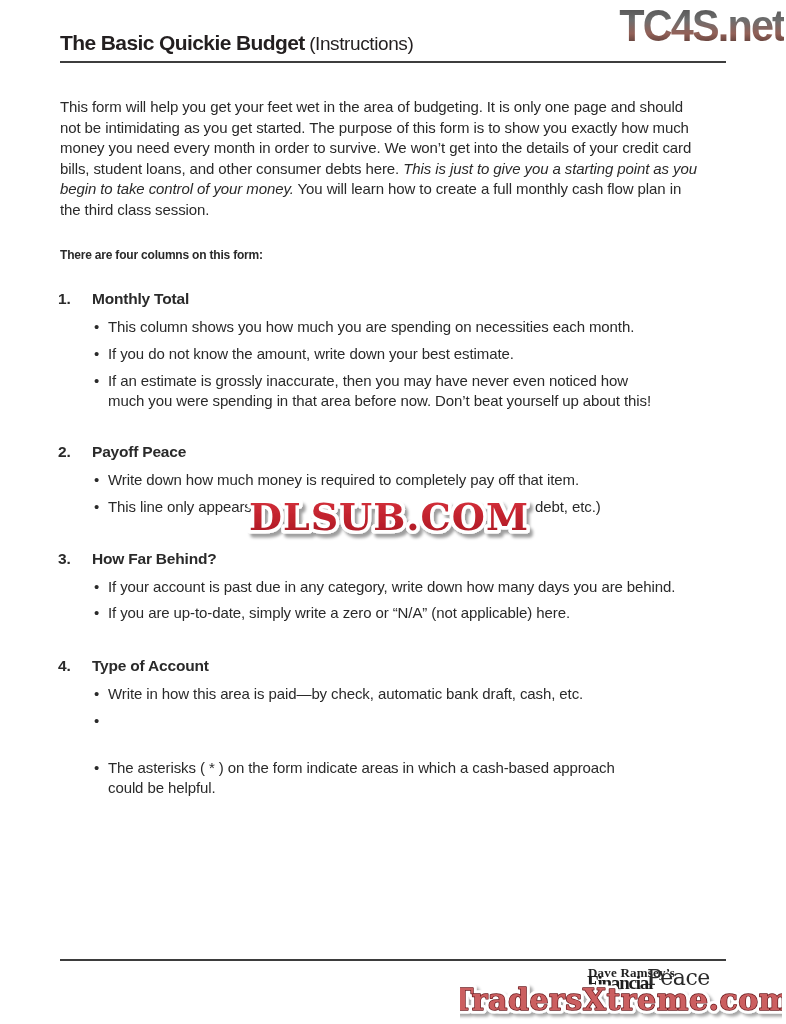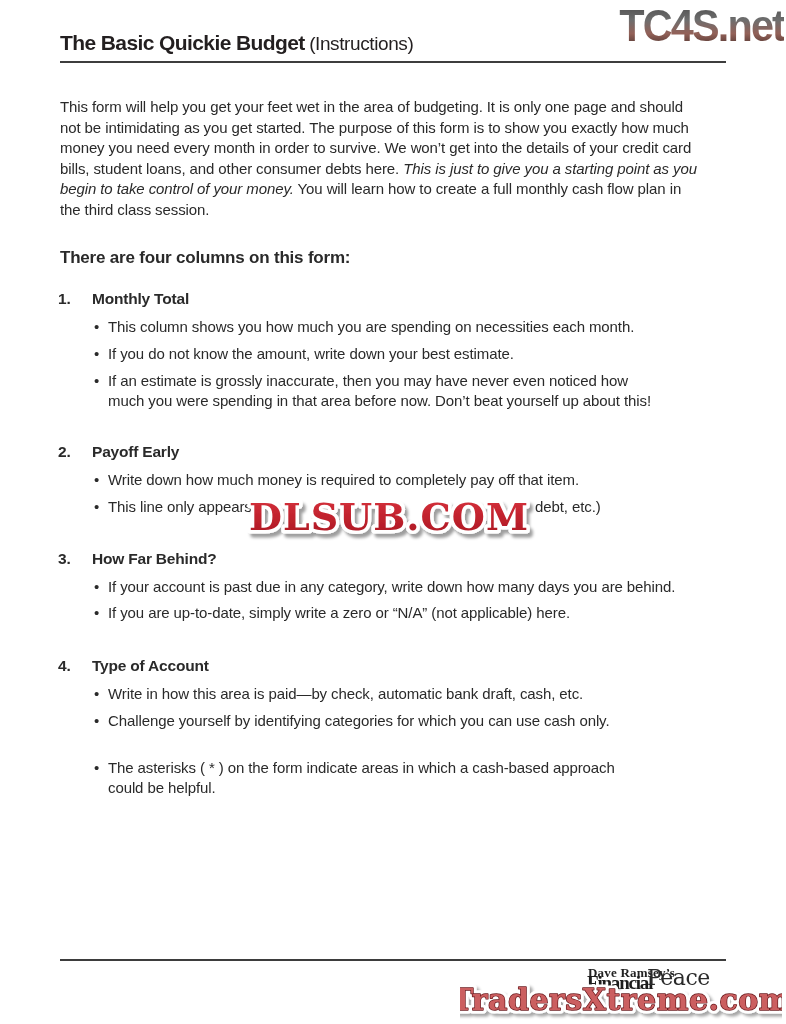--- a/index.html
+++ b/index.html
@@ -20,21 +20,21 @@
     position:absolute; top:3px; right:2px;
     font-weight:bold; font-size:45px; letter-spacing:-2px; line-height:1;
     transform:scaleX(0.92); transform-origin:right top;
     background:linear-gradient(180deg,#4c4c4c 0%,#6e6e6e 38%,#936158 68%,#46302c 100%);
     -webkit-background-clip:text; background-clip:text; color:transparent;
   }
   
   .intro { position:absolute; left:60px; top:97px; font-size:15px; line-height:20.5px; letter-spacing:-0.1px; }
   .intro .line { white-space:nowrap; }
   .italic { font-style:italic; }
-  .columns-heading { position:absolute; left:60px; top:248px; font-weight:bold; font-size:17px; letter-spacing:-0.2px; white-space:nowrap; }
+  .columns-heading { position:absolute; left:60px; top:248px; font-weight:bold; font-size:12px; letter-spacing:-0.2px; white-space:nowrap; }
   .section-head { position:absolute; left:58px; font-weight:bold; font-size:15.5px; letter-spacing:-0.2px; white-space:nowrap; }
   .section-head .num { display:inline-block; width:34px; }
   .bullet { position:absolute; left:94px; padding-left:14px; font-size:15px; line-height:20.3px; letter-spacing:-0.1px; white-space:nowrap; }
   .bullet::before { content:"\2022"; position:absolute; left:0; top:0; }
   .bullet .post-frag { position:absolute; left:441px; top:0; }
   
   .wm { position:absolute; pointer-events:none; }
   .wm-dlsub { left:238px; top:489px; }
   .wm-traders { left:460px; top:977px; }
   
@@ -73,21 +73,21 @@
   </div>
   <div class="bullet" style="top:344px">
     <div>If you do not know the amount, write down your best estimate.</div>
   </div>
   <div class="bullet" style="top:371px">
     <div>If an estimate is grossly inaccurate, then you may have never even noticed how</div>
     <div>much you were spending in that area before now. Don’t beat yourself up about this!</div>
   </div>
 
   <div class="section-head" style="top:443px">
-    <span class="num">2.</span><span>Payoff Early</span>
+    <span class="num">2.</span><span>Payoff Peace</span>
   </div>
   <div class="bullet" style="top:470px">
     <div>Write down how much money is required to completely pay off that item.</div>
   </div>
   <div class="bullet" style="top:497px">
     <span>This line only appears i</span>
     <span class="post-frag">debt, etc.)</span>
   </div>
 
   <div class="section-head" style="top:550px">
@@ -100,21 +100,20 @@
     <div>If you are up-to-date, simply write a zero or “N/A” (not applicable) here.</div>
   </div>
 
   <div class="section-head" style="top:657px">
     <span class="num">4.</span><span>Type of Account</span>
   </div>
   <div class="bullet" style="top:684px">
     <div>Write in how this area is paid—by check, automatic bank draft, cash, etc.</div>
   </div>
   <div class="bullet" style="top:711px">
-    <div>Challenge yourself by identifying categories for which you can use cash only.</div>
   </div>
   <div class="bullet" style="top:758px">
     <div>The asterisks ( * ) on the form indicate areas in which a cash-based approach</div>
     <div>could be helpful.</div>
   </div>
 
   <div class="wm wm-dlsub">
     <svg width="302" height="56" viewBox="0 0 302 56">
       <defs>
         <filter id="shadow1" x="-20%" y="-20%" width="140%" height="140%">

